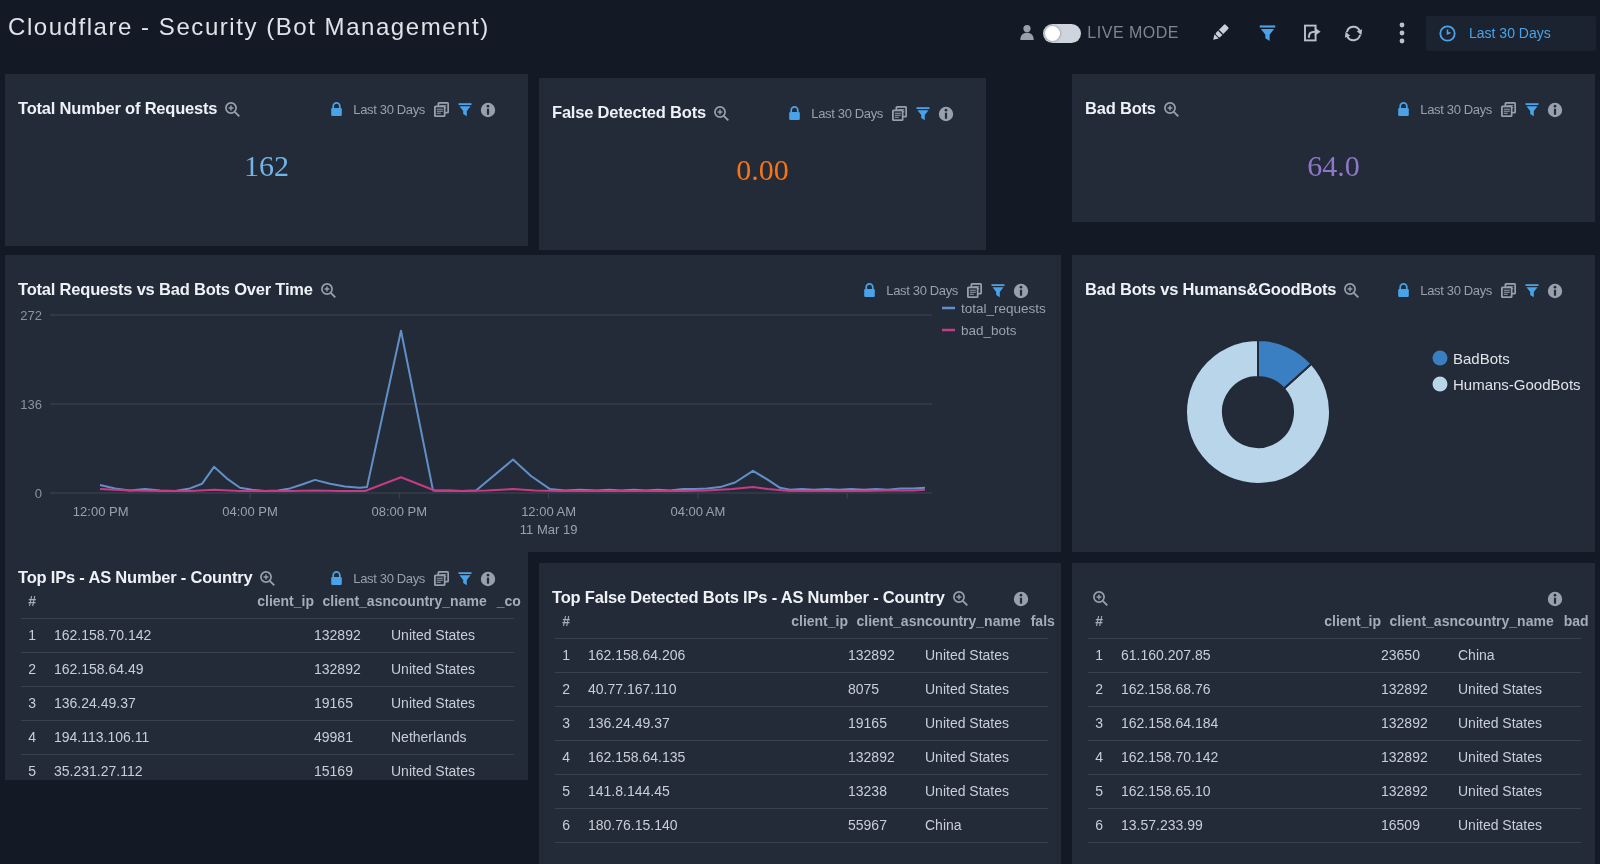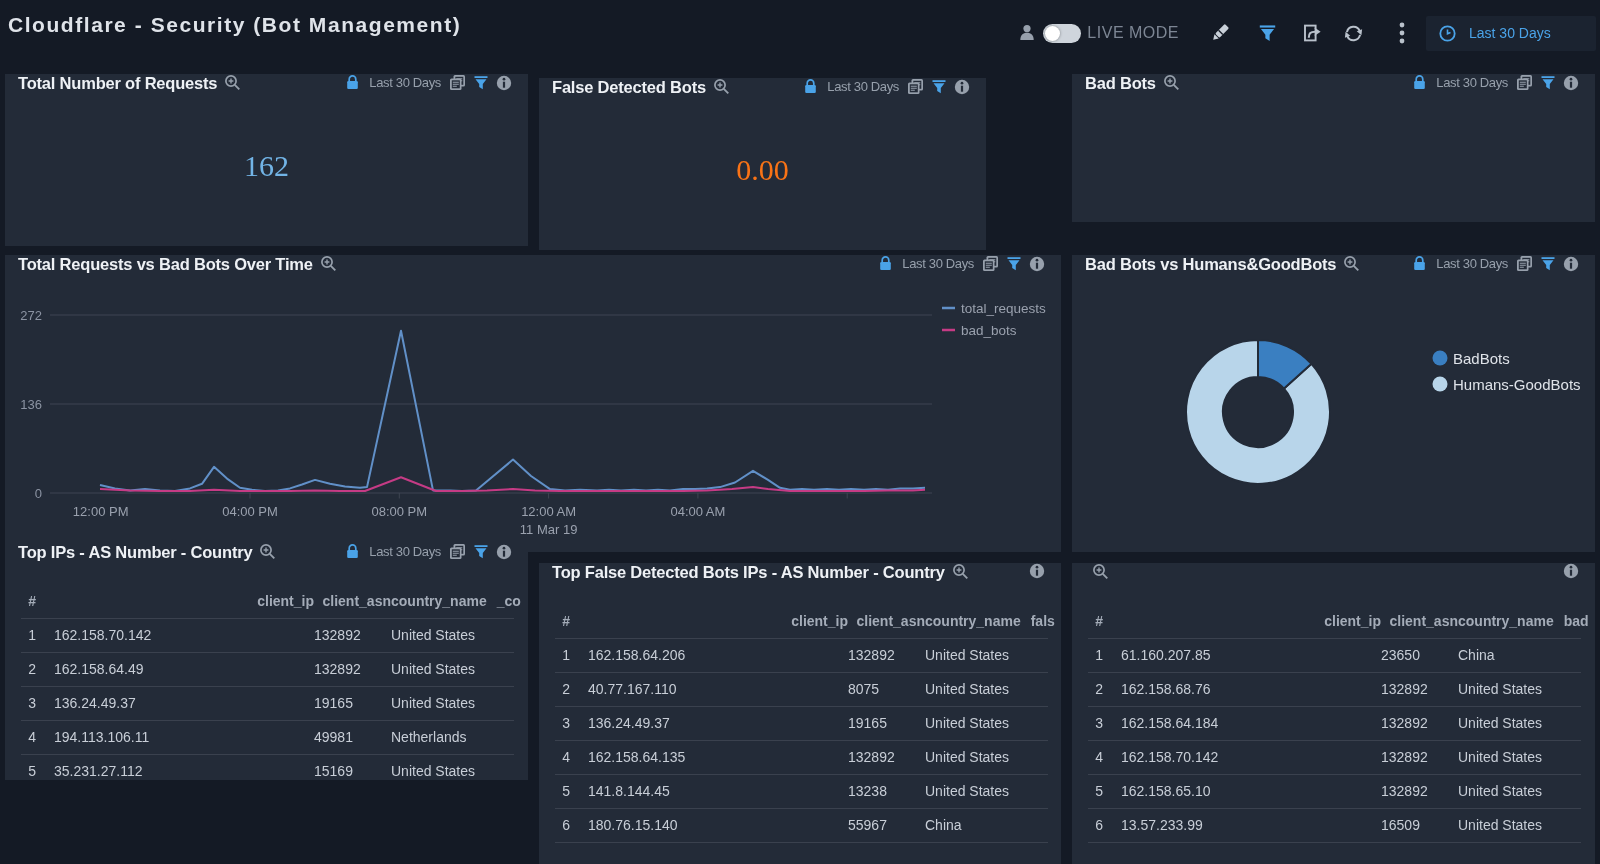--- a/index.html
+++ b/index.html
@@ -1,28 +1,28 @@
 <!DOCTYPE html>
 <html><head><meta charset="utf-8"><style>
 * { margin:0; padding:0; box-sizing:border-box; }
 html,body { width:1600px; height:864px; background:#141a25; overflow:hidden;
   font-family:"Liberation Sans",sans-serif; }
 .topbar { position:absolute; left:0; top:0; width:1600px; height:74px; background:#141a25; }
-.topbar h1 { position:absolute; left:8px; top:13px; font-size:21px; font-weight:bold; color:#dfe3e9; letter-spacing:1.55px; }
+.topbar h1 { position:absolute; left:8px; top:13px; font-size:24px; font-weight:normal; color:#dfe3e9; letter-spacing:1.55px; }
 .controls { position:absolute; right:0; top:7px; height:52px; display:flex; align-items:center; }
 .controls .sp { display:inline-flex; align-items:center; }
 .toggle { flex:0 0 auto; width:38px; height:19px; background:#cfd5dc; border-radius:10px; position:relative; margin:0 6px 0 7px; }
 .toggle::after { content:""; position:absolute; left:2px; top:2px; width:15px; height:15px; border-radius:50%; background:#fff; box-shadow:0 0 3px rgba(0,0,0,.4); }
 .livemode { color:#7d8694; font-size:16px; letter-spacing:0.5px; margin-right:30px; }
 .tbi { display:inline-flex; }
 .timebox { width:170px; height:35px; background:#1b2330; border-radius:2px; display:flex; align-items:center; margin-right:4px; }
 .timebox .clock { margin-left:13px; display:inline-flex; }
 .timebox span.t { color:#4aa3e8; font-size:14px; margin-left:13px; }
 .panel { position:absolute; background:#232b38; overflow:hidden; }
-.phead { position:absolute; left:0; top:0; right:0; height:44px; display:flex; align-items:flex-start; padding:0 16px 0 13px; }
+.phead { position:absolute; left:0; top:0; right:0; height:44px; display:flex; align-items:flex-end; padding:0 32px 0 13px; }
 .ptitle { color:#eef1f5; font-size:16.5px; font-weight:bold; letter-spacing:-0.2px; white-space:nowrap; }
 .zm { margin-left:7px; flex:0 0 auto; }
 .pctrl { margin-left:auto; display:flex; align-items:center; gap:7px; }
 .l30 { color:#97a0ac; font-size:13px; letter-spacing:-0.35px; white-space:nowrap; margin:0 1px 0 3px; }
 .bignum { position:absolute; left:0; right:0; top:75px; text-align:center; font-family:"Liberation Serif",serif; font-size:30px; }
 .ax { fill:#9aa1ae; font-size:13px; font-family:"Liberation Sans",sans-serif; }
 .ay { fill:#8b93a2; font-size:13px; font-family:"Liberation Sans",sans-serif; }
 .lg { fill:#9aa1ae; font-size:13.5px; font-family:"Liberation Sans",sans-serif; }
 .dlg { fill:#dfe3e9; font-size:15px; font-family:"Liberation Sans",sans-serif; }
 .tbl { position:absolute; top:47px; left:16px; border-collapse:collapse; width:493px; table-layout:fixed; }
@@ -194,20 +194,21 @@
           <path d="M1.5 1.2h13v1.8h-13z" fill="#4aa3e8"></path>
           <path d="M2.5 4.2h11L9.8 9v5.3L6.2 12V9z" fill="#4aa3e8"></path>
         </svg>
         <svg width="16" height="16" viewBox="0 0 16 16" style="flex:0 0 auto">
           <circle cx="8" cy="8" r="7.2" fill="#97a0ac"></circle>
           <rect x="6.9" y="6.7" width="2.2" height="6" fill="#232b38"></rect>
           <circle cx="8" cy="4.2" r="1.35" fill="#232b38"></circle>
         </svg>
       </div>
     </div>
+  <div class="bignum" style="color:#8e76c8">64.0</div>
 </div>
 
 <div class="panel" style="left:5px;top:255px;width:1056px;height:297px">
   <div class="phead">
       <span class="ptitle">Total Requests vs Bad Bots Over Time</span>
       <svg class="zm" width="17" height="17" viewBox="0 0 17 17">
         <circle cx="7" cy="7" r="5.1" fill="none" stroke="#97a0ac" stroke-width="1.7"></circle>
         <path d="M7 4.6v4.8M4.6 7h4.8" stroke="#97a0ac" stroke-width="1.4"></path>
         <path d="M10.8 10.8L15.3 15.3" stroke="#97a0ac" stroke-width="1.9"></path>
       </svg>

